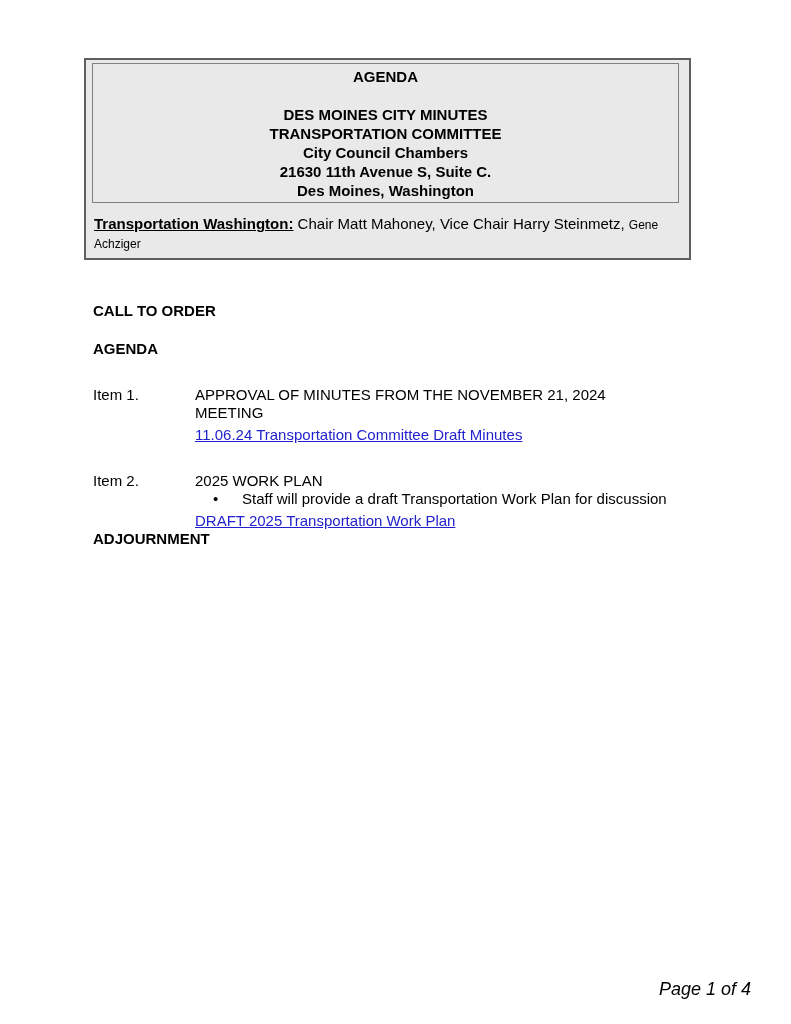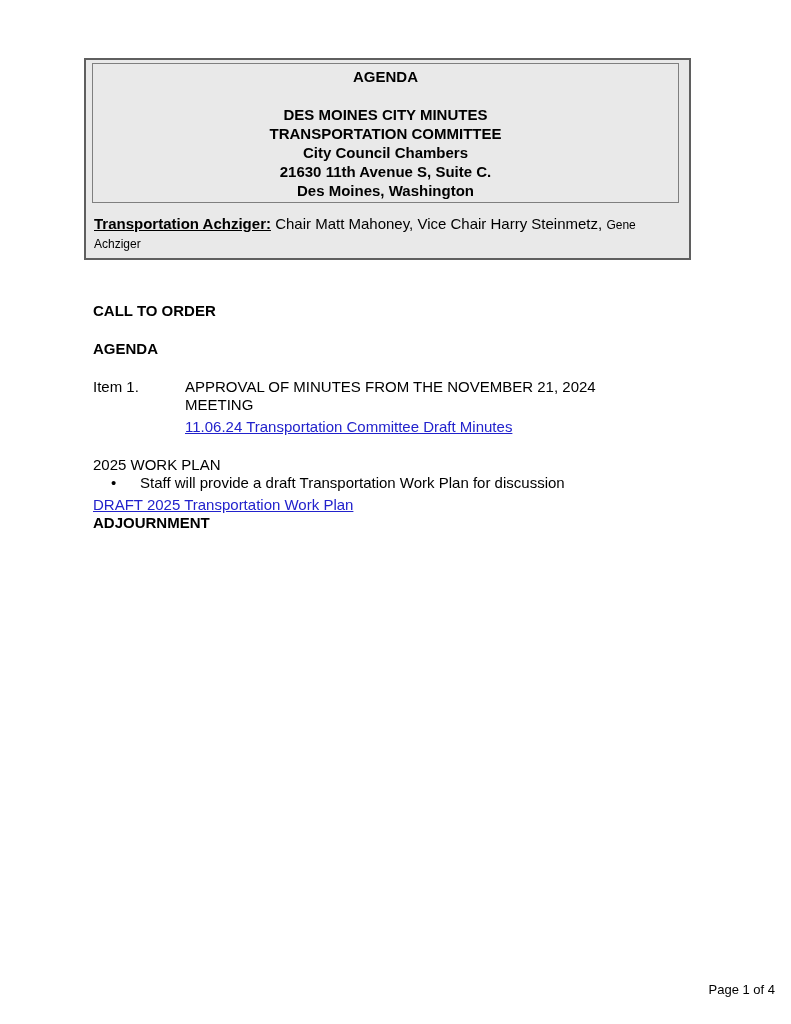--- a/index.html
+++ b/index.html
@@ -54,21 +54,22 @@
   }
   .section-heading {
     font-weight: bold;
     margin: 0;
   }
   .heading-agenda { margin-top: 20px; }
   .heading-adjournment { }
 
   .item-row {
     display: flex;
-    margin-top: 20px;
+    margin-top: 28px;
+    gap: 10px;
   }
   .item-label {
     flex: 0 0 92px;
   }
   .item-content { flex: 1 1 auto; }
   .item-title {
     margin: 0;
     max-width: 470px;
   }
   .bullet-line {
@@ -86,59 +87,61 @@
     margin-top: 4px;
     color: #2222cc;
     text-decoration: underline;
     white-space: nowrap;
   }
 
   
   .page-footer {
     position: absolute;
     top: 982px;
-    right: 16px;
-    font-size: 13px;
+    right: 40px;
+    font-size: 18px;
     line-height: 15px;
+    font-style: italic;
   }
 </style>
 </head>
 <body>
 
 <div class="header-box">
   <div class="inner-box">
     <div class="title-line">AGENDA</div>
     <span class="header-line">DES MOINES CITY MINUTES</span>
     <span class="header-line">TRANSPORTATION COMMITTEE</span>
     <span class="header-line">City Council Chambers</span>
     <span class="header-line">21630 11th Avenue S, Suite C.</span>
     <span class="header-line">Des Moines, Washington</span>
   </div>
   <div class="committee">
-    <span class="committee-label">Transportation Achziger:</span>
+    <span class="committee-label">Transportation Washington:</span>
     <span class="committee-members">Chair Matt Mahoney, Vice Chair Harry Steinmetz,</span>
     <span class="committee-small">Gene Achziger</span>
   </div>
 </div>
 
 <div class="doc-body">
 
   <p class="section-heading">CALL TO ORDER</p>
 
   <p class="section-heading heading-agenda">AGENDA</p>
 
   <div class="item-row">
     <span class="item-label">Item 1.</span>
     <div class="item-content">
       <p class="item-title">APPROVAL OF MINUTES FROM THE NOVEMBER 21, 2024 MEETING</p>
       <a href="#" class="doc-link">11.06.24 Transportation Committee Draft Minutes</a>
     </div>
   </div>
 
   <div class="item-row">
+    <span class="item-label">Item 2.</span>
     <div class="item-content">
       <p class="item-title">2025 WORK PLAN</p>
       <p class="bullet-line"><span class="bullet-glyph">•</span><span>Staff will provide a draft Transportation Work Plan for discussion</span></p>
       <a href="#" class="doc-link">DRAFT 2025 Transportation Work Plan</a>
     </div>
   </div>
 
   <p class="section-heading heading-adjournment">ADJOURNMENT</p>
 
 </div>

